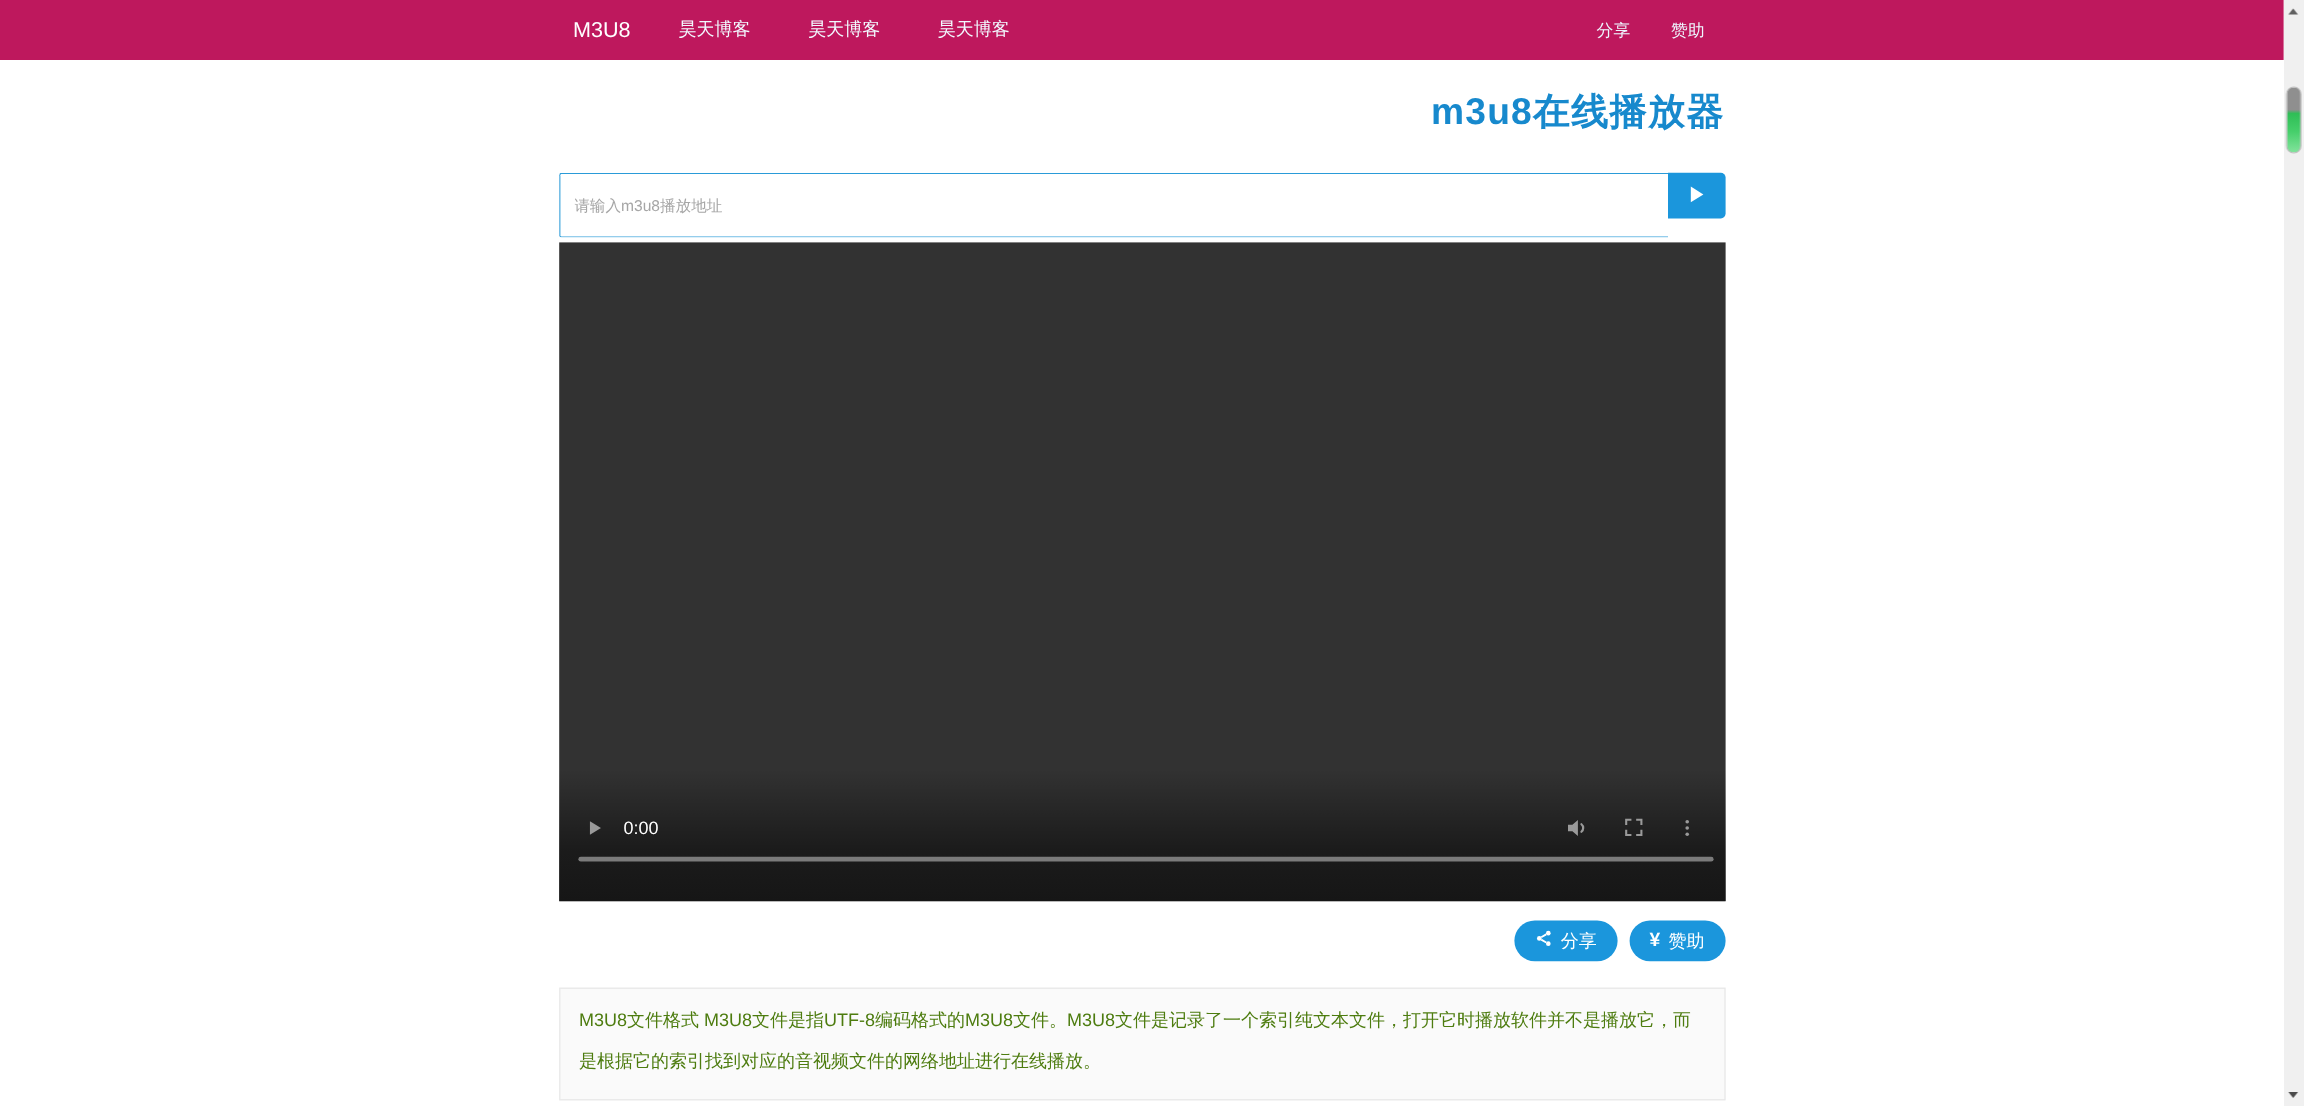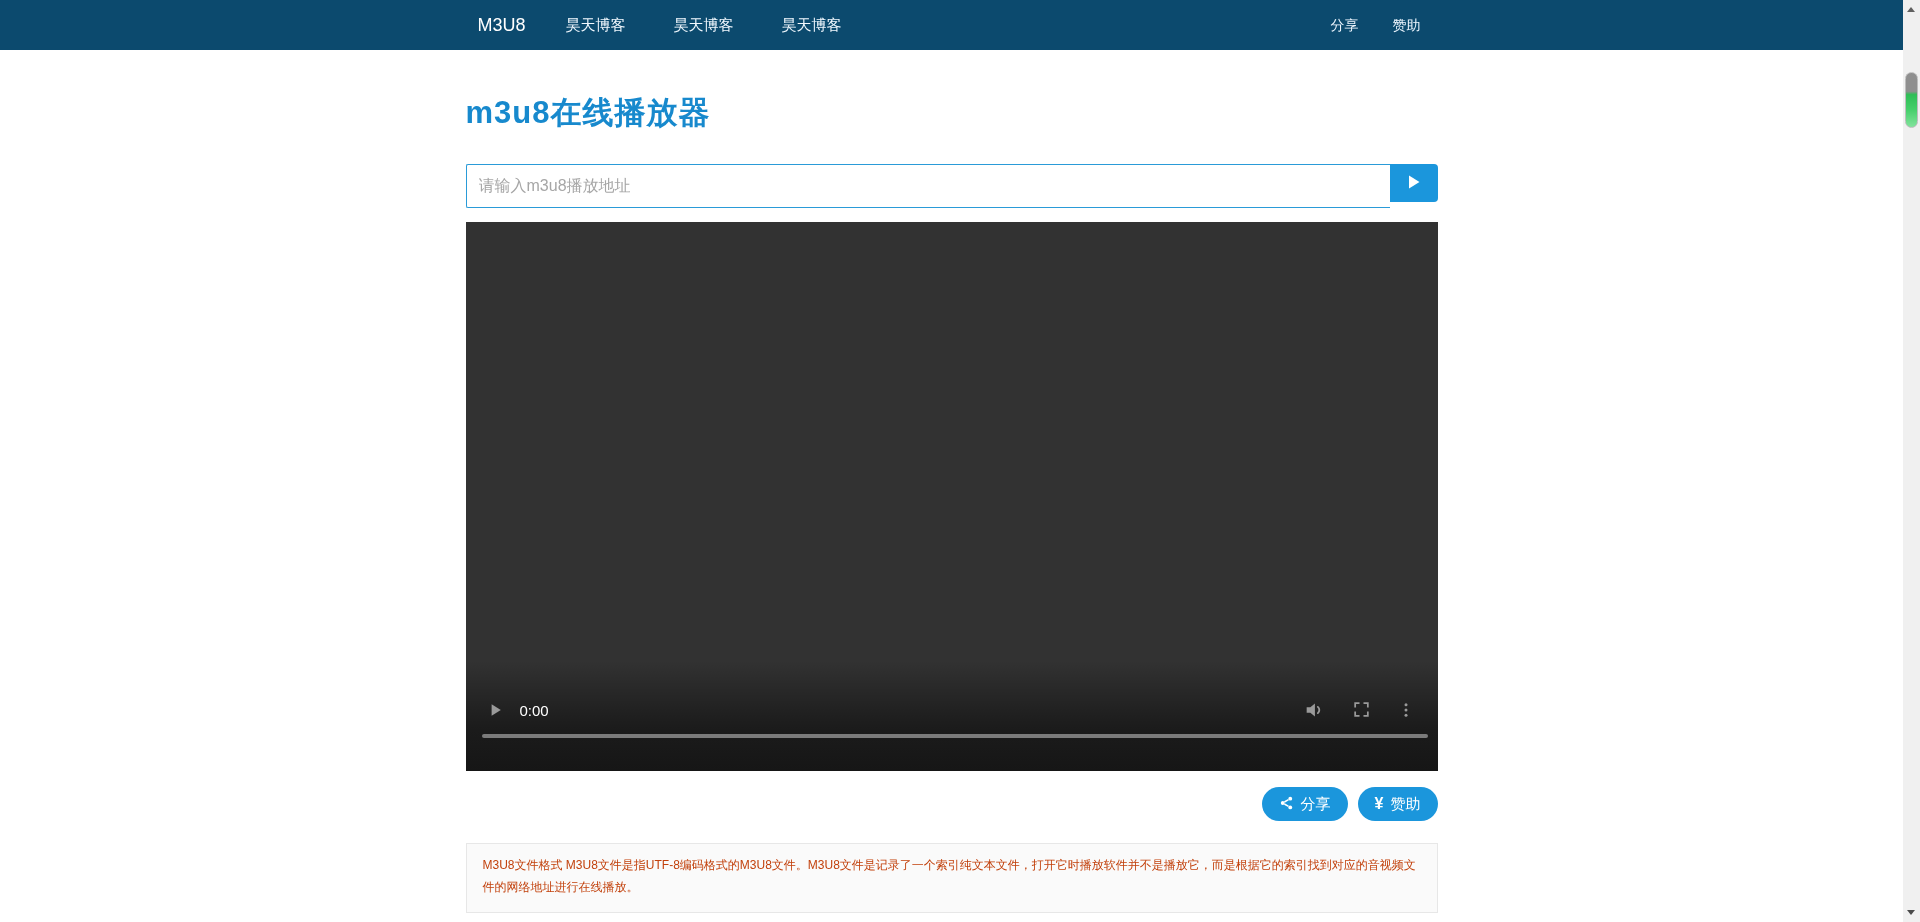--- a/index.html
+++ b/index.html
@@ -5,21 +5,21 @@
   html, body { margin: 0; padding: 0; }
   body {
     width: 1920px; height: 922px; overflow: hidden;
     background: #ffffff;
     font-family: "Liberation Sans", "DejaVu Sans", sans-serif;
     position: relative;
   }
   .page { width: 1903px; }
 
   
-  .navbar { height: 50px; background: #0c4a6e; }
+  .navbar { height: 50px; background: #be185d; }
   .navbar-inner {
     width: 972px; margin: 0 auto; height: 100%;
     display: flex; align-items: center;
   }
   .brand {
     color: #ffffff; font-size: 18px; text-decoration: none;
     padding: 0 12px; line-height: 50px; cursor: pointer;
   }
   .nav-links { display: flex; margin-left: 10px; gap: 12px; }
   .nav-link {
@@ -28,32 +28,32 @@
   }
   .nav-right { margin-left: auto; display: flex; }
   .nav-action {
     color: #eef7ff; font-size: 14px; text-decoration: none;
     padding: 0 17px; line-height: 50px; cursor: pointer;
   }
 
   
   .container { width: 972px; margin: 0 auto; }
   .page-title {
-    margin: 42px 0 30px; text-align: left;
+    margin: 22px 0 30px; text-align: right;
     font-size: 31px; font-weight: bold; color: #1789cd;
     letter-spacing: 1px;
   }
 
   
   .input-group { display: flex; height: 38px; }
   .url-input {
-    flex: 1; box-sizing: border-box; height: 44px;
+    flex: 1; box-sizing: border-box; height: 54px;
     border: 1px solid #2a9bd8; border-right: none;
     border-radius: 2px 0 0 2px;
-    padding: 0 12px; font-size: 16px; color: #555;
+    padding: 0 12px; font-size: 13px; color: #555;
     outline: none; font-family: inherit;
   }
   .url-input::placeholder { color: #a6a6a6; }
   .play-btn {
     width: 48px; height: 38px; background: #1b96dc; border: none;
     border-radius: 0 4px 4px 0; cursor: pointer;
     display: flex; align-items: center; justify-content: center;
   }
 
   
@@ -93,21 +93,21 @@
     color: #ffffff; font-size: 15px; cursor: pointer;
     font-family: inherit;
   }
   .yen { font-size: 16px; font-weight: bold; }
 
   
   .info-box {
     margin-top: 22px; background: #fafafa;
     border: 1px solid #e7e7e7; padding: 10px 16px 14px;
   }
-  .info-box p { margin: 0; font-size: 12px; color: #c2410c; line-height: 22px; }
+  .info-box p { margin: 0; font-size: 15px; color: #4d7c0f; line-height: 34px; }
 
   
   .scrollbar {
     position: fixed; top: 0; right: 0; width: 17px; height: 922px;
     background: #f0f0f0;
   }
   .scroll-arrow-up {
     position: absolute; top: 7px; left: 4px; width: 0; height: 0;
     border-left: 4.5px solid transparent; border-right: 4.5px solid transparent;
     border-bottom: 5px solid #606060; cursor: pointer;

